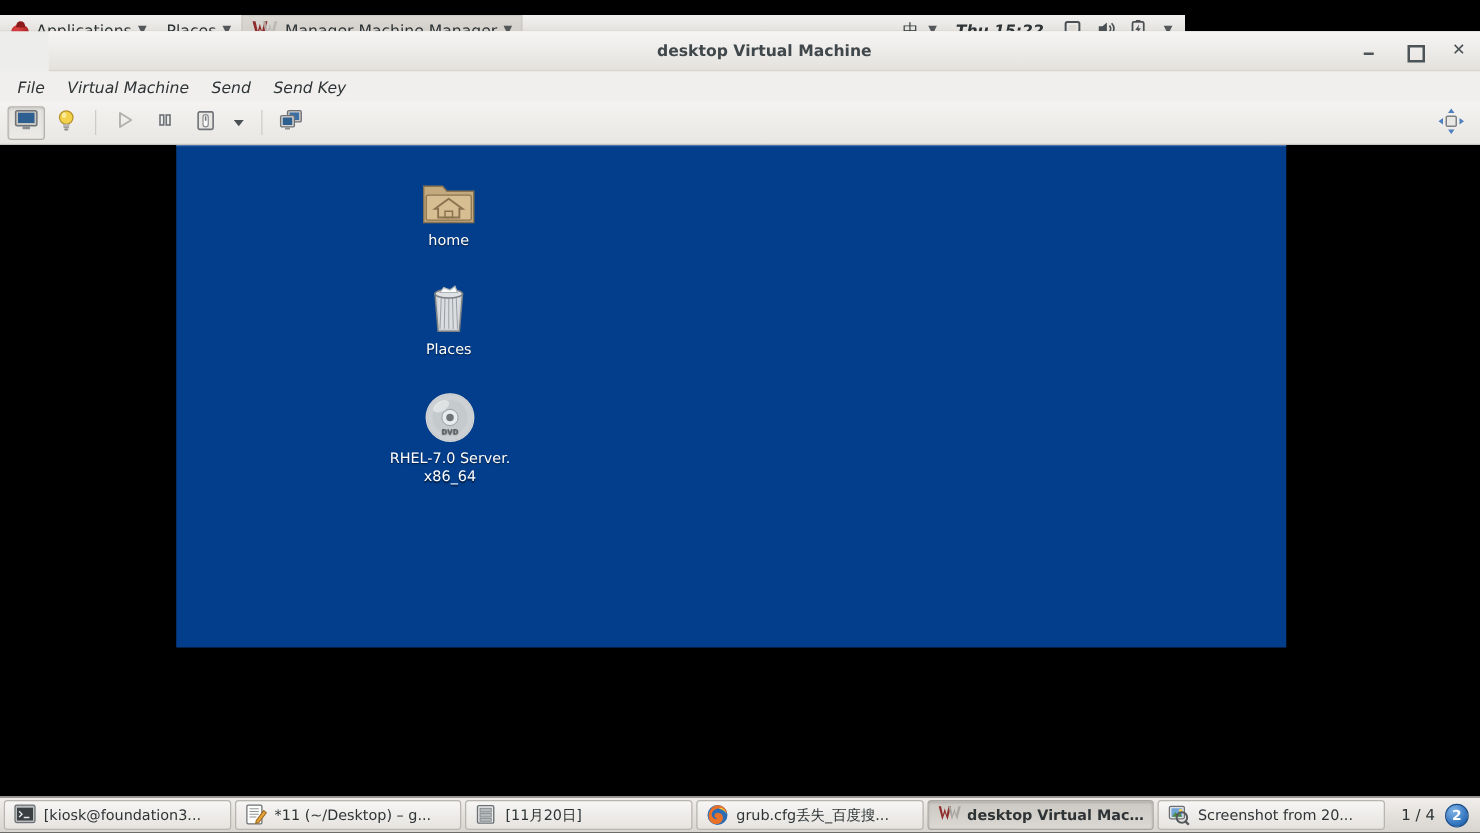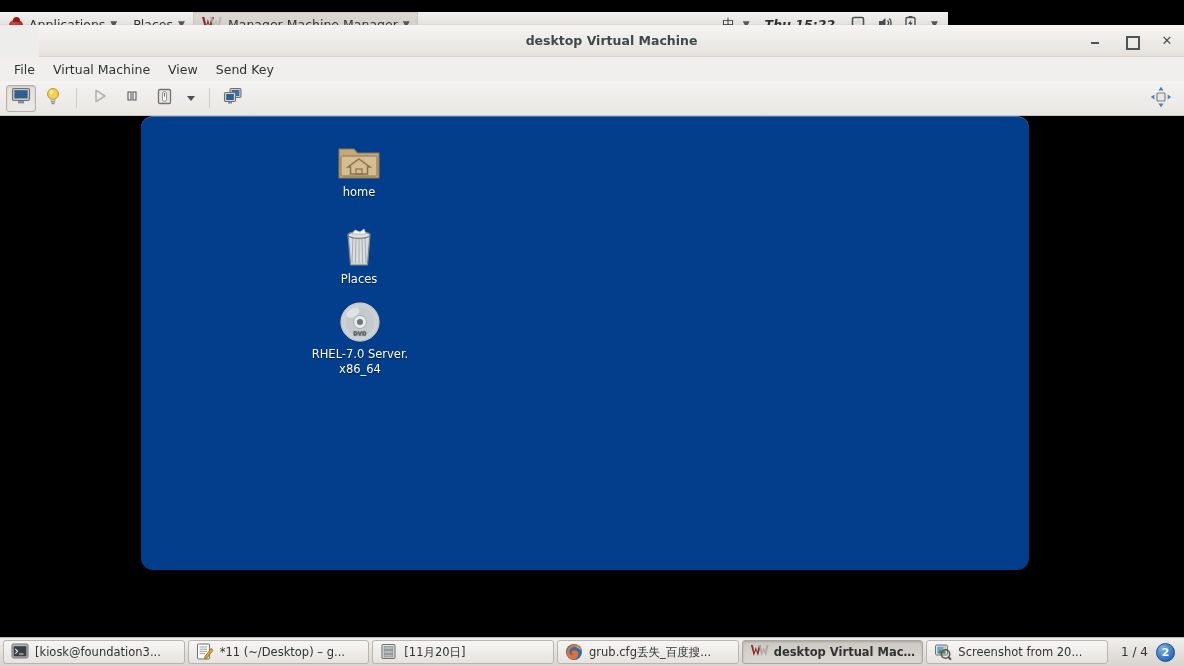--- a/index.html
+++ b/index.html
@@ -76,21 +76,21 @@
   .wc { width: 14px; height: 14px; position: relative; cursor: default;
         color: #4a5255; font-size: 13px; line-height: 14px; text-align: center; }
   .wc-min::after { content: ""; position: absolute; left: 3px; top: 8px; width: 8px; height: 2px; background: #4d5457; }
   .wc-max::after { content: ""; position: absolute; left: 2px; top: 2px; width: 10px; height: 10px;
                    border: 2px solid #4d5457; }
   .wc-close { font-family: "DejaVu Sans", sans-serif; font-weight: bold; }
 
   #vmm-menubar {
     height: 24px; display: flex; align-items: center;
     background: #f0efed;
-    padding-left: 5px; font-size: 12.5px; color: #2e3436;
+    padding-left: 5px; font-size: 12.5px; color: #2e3436; font-style: italic;
   }
   .menu-entry { padding: 3px 9px; white-space: nowrap; }
 
   #vmm-toolbar {
     height: 35px; display: flex; align-items: center;
     background: linear-gradient(to bottom, #f4f3f1, #e9e7e4);
     border-bottom: 1px solid #c9c6c1;
     padding: 0 6px; gap: 2px; position: relative;
   }
   .tb-btn {
@@ -110,24 +110,23 @@
     content: ""; border-left: 4.5px solid transparent; border-right: 4.5px solid transparent;
     border-top: 5px solid #4a5053;
   }
   #tb-right { position: absolute; right: 8px; top: 0; height: 35px; display: flex; align-items: center; }
 
   
   #vm-viewport {
     flex: 1 1 auto; position: relative; background: #000; overflow: hidden;
   }
   #vm-screen {
-    position: absolute; left: 141px; top: 0px; width: 888px; height: 454px;
+    position: absolute; left: 141px; top: 0px; width: 888px; height: 402px;
     background: #033e8c;
     border-top: 1px solid #4a72ad;
-    border-radius: 12px;
   }
   .desktop-icon {
     position: absolute; width: 120px; text-align: center;
     color: #ffffff; font-size: 11.5px; line-height: 15px;
     text-shadow: 0 1px 1px rgba(0,0,0,0.6);
   }
   .di-img { height: 48px; display: flex; align-items: flex-end; justify-content: center; margin-bottom: 4px; }
   .di-label { white-space: pre-line; }
 
   
@@ -237,21 +236,21 @@
     <div id="win-controls">
       <div class="wc wc-min"></div>
       <div class="wc wc-max"></div>
       <div class="wc wc-close">✕</div>
     </div>
   </div>
 
   <div id="vmm-menubar">
     <div class="menu-entry">File</div>
     <div class="menu-entry">Virtual Machine</div>
-    <div class="menu-entry">View</div>
+    <div class="menu-entry">Send</div>
     <div class="menu-entry">Send Key</div>
   </div>
 
   <div id="vmm-toolbar">
 
     <div class="tb-btn pressed">
       <span>
         <svg width="20" height="18" viewBox="0 0 20 18">
           <rect x="1.5" y="1.5" width="17" height="12" rx="1.4" fill="#c9c6c1" stroke="#6f7377" stroke-width="1.2"></rect>
           <rect x="3.4" y="3.2" width="13.2" height="8.2" fill="#2e5f91"></rect>
@@ -359,21 +358,21 @@
                 <line x1="23" y1="12" x2="23.6" y2="37"></line>
               <line x1="26" y1="12" x2="27" y2="37"></line>
             </g>
             <ellipse cx="20" cy="9" rx="11" ry="3.4" fill="#dfe2e4" stroke="#7b8084" stroke-width="1.2"></ellipse>
             <path d="M13 8 L16 4 L21 6 L25 3 L27 8 Z" fill="#fafbfc" stroke="#aeb3b6" stroke-width="0.9"></path>
           </svg>
         </div>
         <div class="di-label">Places</div>
       </div>
 
-      <div class="desktop-icon" style="left:158px; top:178px; width:142px; left:148px;">
+      <div class="desktop-icon" style="left:158px; top:190px; width:142px; left:148px;">
         <div class="di-img">
           <svg width="42" height="42" viewBox="0 0 42 42">
             <circle cx="21" cy="21" r="19" fill="#cdd1d4" stroke="#8e9396" stroke-width="1"></circle>
             <circle cx="21" cy="21" r="19" fill="none" stroke="#eef1f3" stroke-width="1" opacity="0.7"></circle>
             <circle cx="21" cy="21" r="14" fill="#bfc4c8" opacity="0.6"></circle>
             <circle cx="21" cy="21" r="6.5" fill="#e8ebed" stroke="#9aa0a3" stroke-width="0.8"></circle>
             <circle cx="21" cy="21" r="3" fill="#6f7477"></circle>
             <ellipse cx="14" cy="12" rx="7" ry="4" fill="#ffffff" opacity="0.45" transform="rotate(-30 14 12)"></ellipse>
             <text x="21" y="34" font-size="5.5" text-anchor="middle" fill="#5c6164" font-family="DejaVu Sans, sans-serif" font-weight="bold">DVD</text>
           </svg>

